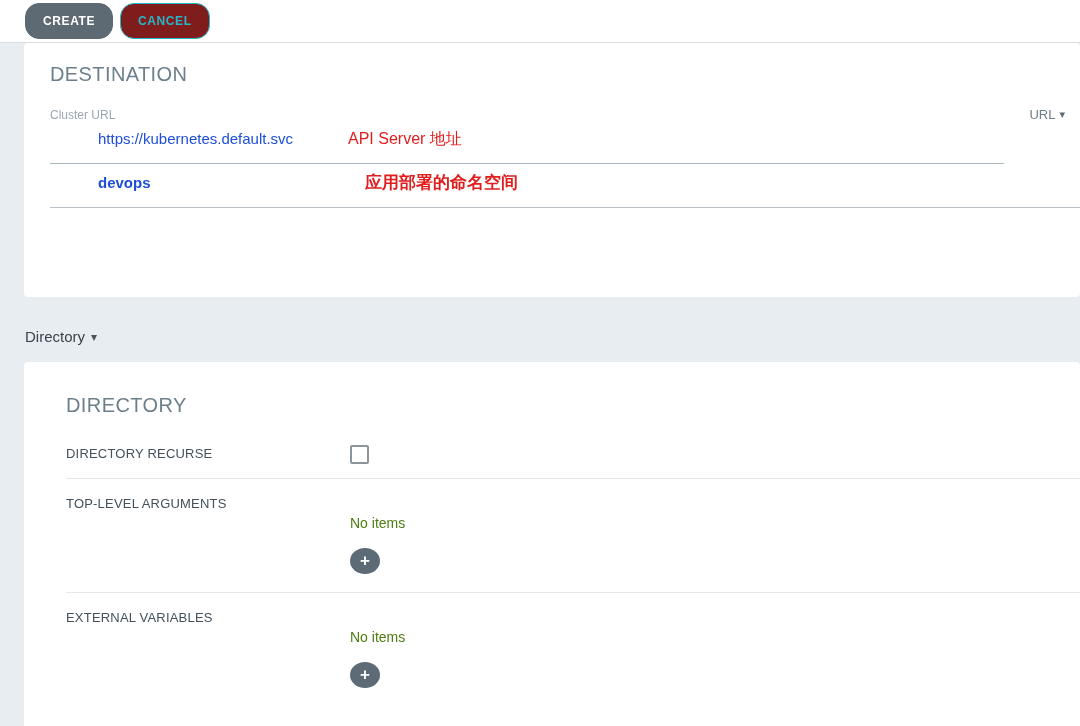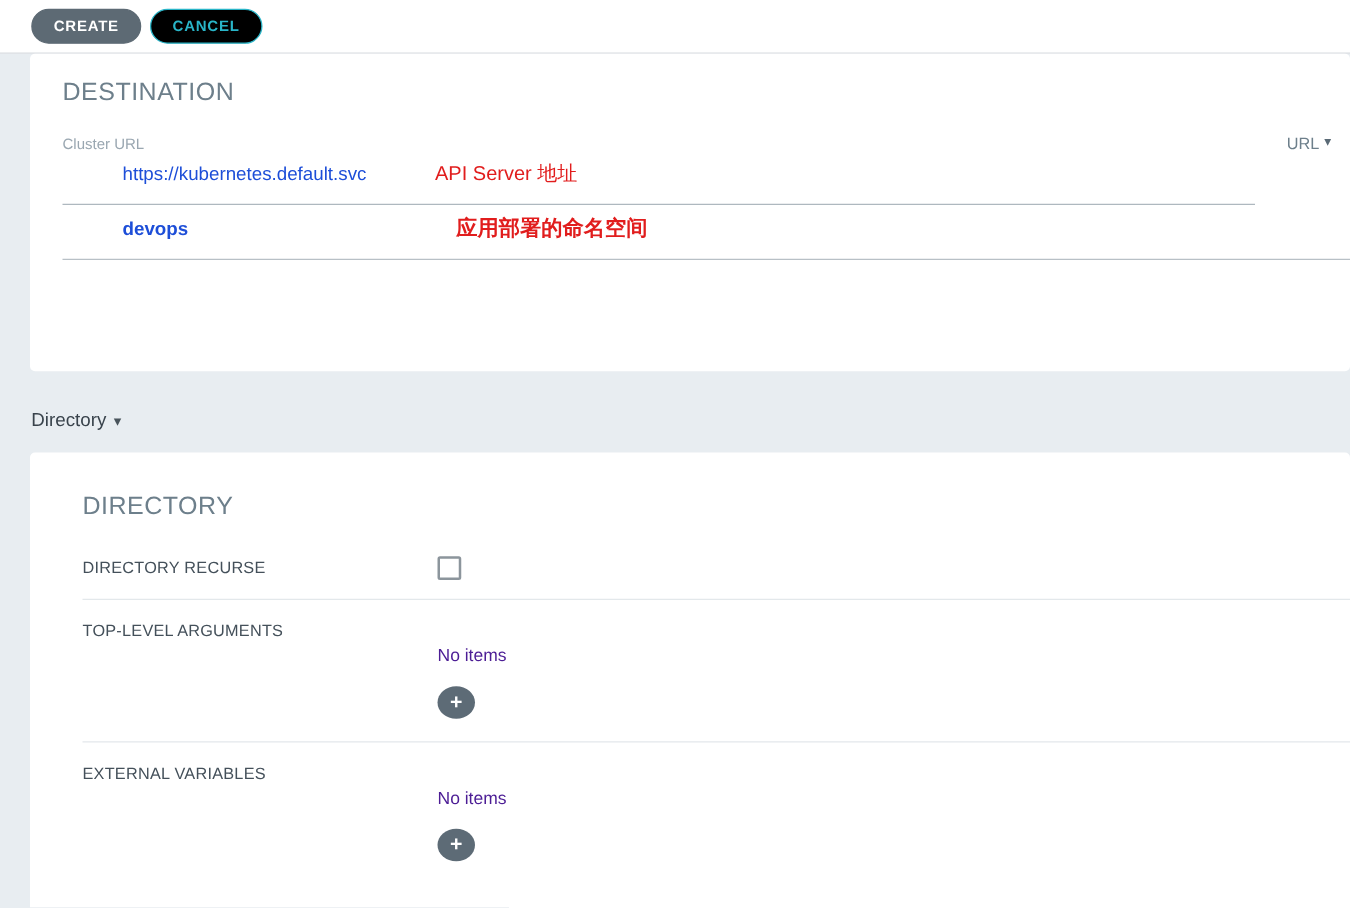--- a/index.html
+++ b/index.html
@@ -13,38 +13,38 @@
   .topbar {
     height: 43px;
     background: #ffffff;
     border-bottom: 1px solid #d8dcdf;
     display: flex;
     align-items: center;
     padding-left: 25px;
     gap: 7px;
   }
   .btn {
-    height: 28px;
+    height: 36px;
     border-radius: 14px;
     font-size: 12px;
     font-weight: bold;
     letter-spacing: 0.6px;
     padding: 0 17px;
     cursor: pointer;
     font-family: inherit;
     display: inline-flex;
     align-items: center;
   }
   .btn-create {
     background: #5d6a74;
     color: #ffffff;
     border: 1px solid #5d6a74;
   }
   .btn-cancel {
-    background: #000000;
+    background: #7f1d1d;
     color: #29b5c8;
     border: 1px solid #29b5c8;
   }
 
   
   .content { padding-left: 24px; }
 
   .card {
     background: #ffffff;
     border-radius: 4px;
@@ -161,21 +161,21 @@
     width: 19px;
     height: 19px;
     border: 2px solid #8c959c;
     border-radius: 2px;
     background: #ffffff;
     cursor: pointer;
   }
   .no-items {
     margin-top: 20px;
     font-size: 14px;
-    color: #4c1d95;
+    color: #4d7c0f;
     line-height: 17px;
   }
   .add-btn {
     margin-top: 16px;
     width: 30px;
     height: 26px;
     border-radius: 50%;
     border: none;
     background: #5d6b76;
     color: #ffffff;

